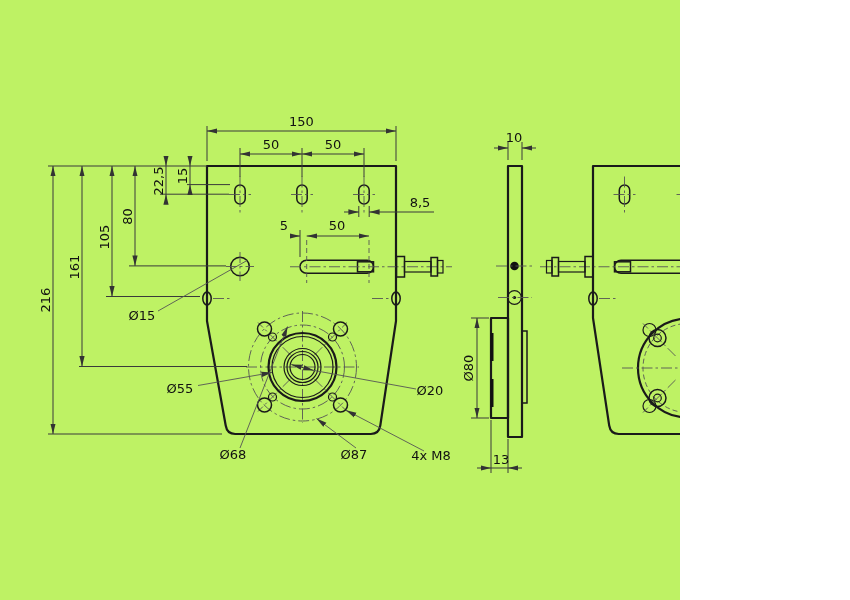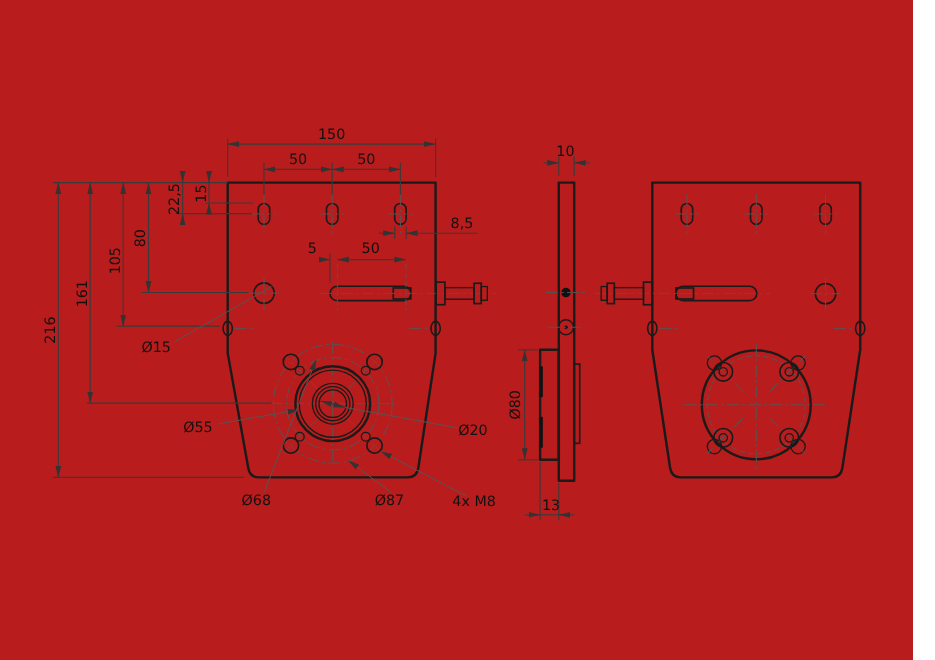--- a/index.html
+++ b/index.html
@@ -1,16 +1,16 @@
 <!DOCTYPE html>
 <html><head>
 <meta charset="utf-8">
 <style>
   html,body{margin:0;padding:0;background:#ffffff;}
-  .stage{position:relative;width:830px;height:600px;background:#b91c1c;overflow:hidden;
+  .stage{position:relative;width:680px;height:600px;background:#bef264;overflow:hidden;
          font-family:"DejaVu Sans", sans-serif;}
   svg{display:block}
   .bold{stroke:#1a1a1a;stroke-width:2.2;fill:none;stroke-linejoin:round}
   .med{stroke:#1a1a1a;stroke-width:1.5;fill:none}
   .med2{stroke:#1a1a1a;stroke-width:1.2;fill:none}
   .thin{stroke:#3a3a3a;stroke-width:1;fill:none}
   .lead{stroke:#555;stroke-width:0.9;fill:none}
   .cl{stroke:#555;stroke-width:0.9;fill:none;stroke-dasharray:11 3 2.5 3}
   .dash{stroke:#555;stroke-width:0.9;fill:none;stroke-dasharray:5 3}
   .thick3{stroke:#111;stroke-width:3;fill:none}

